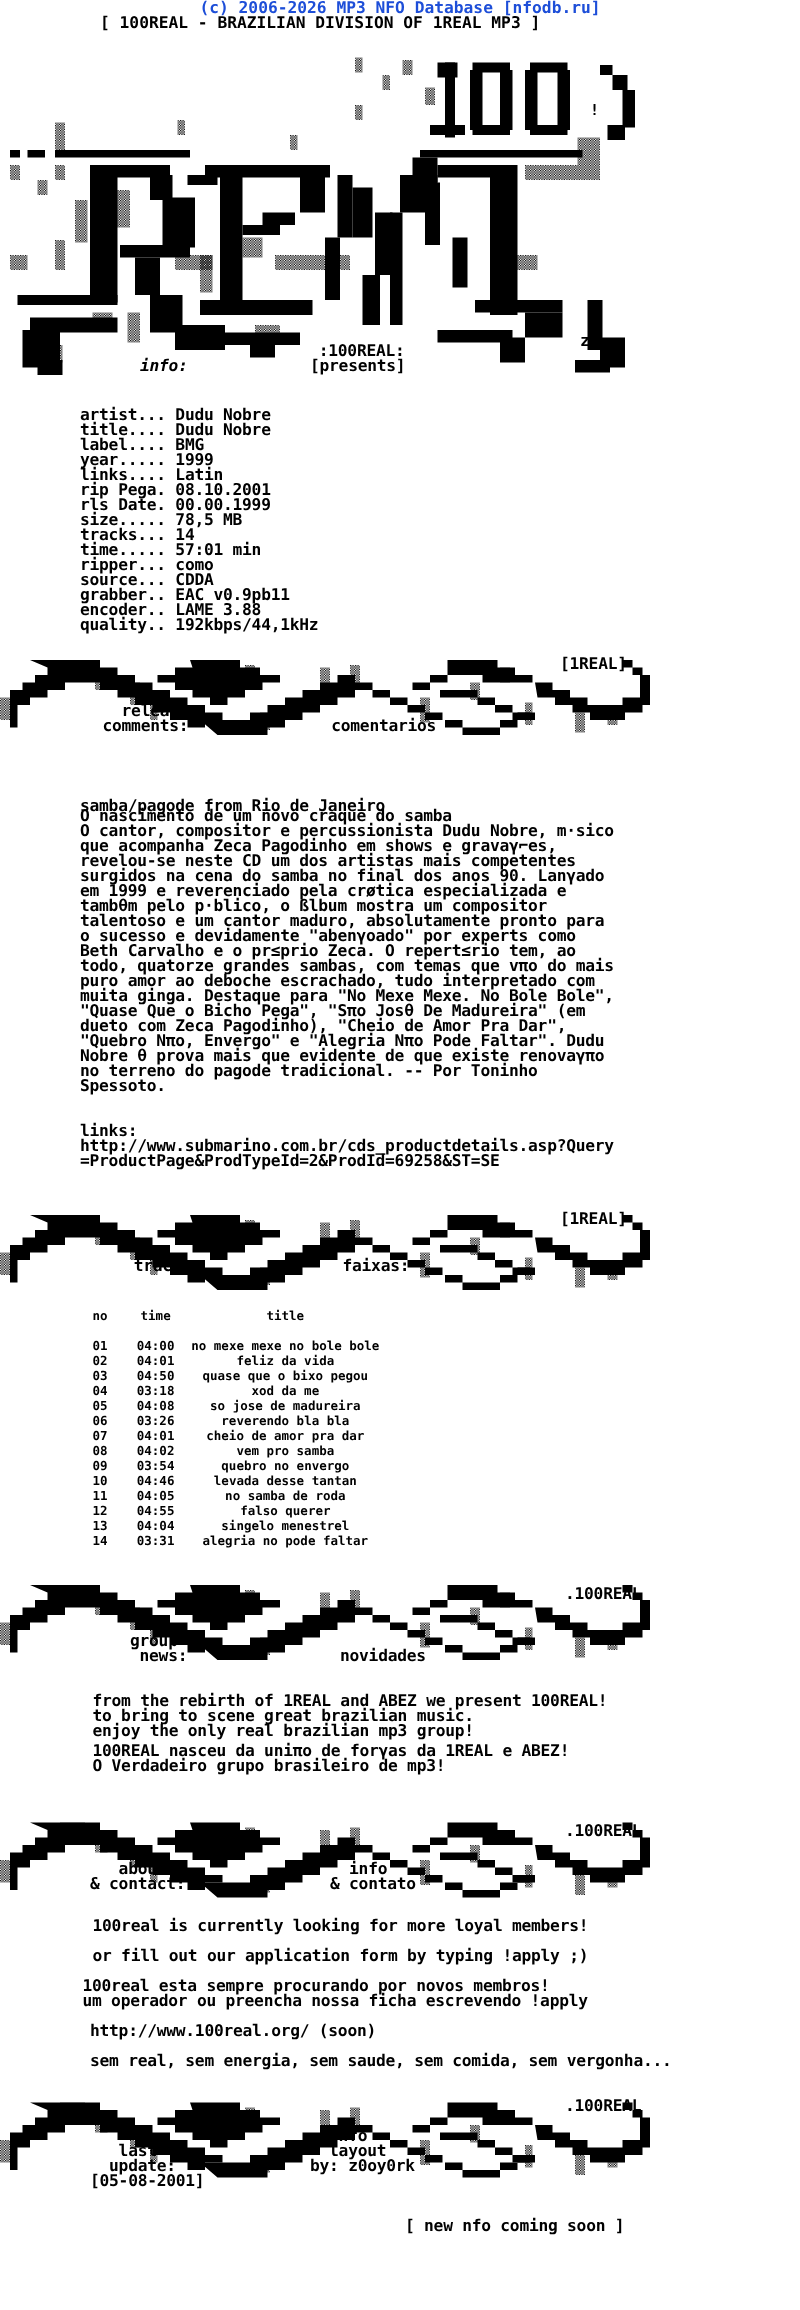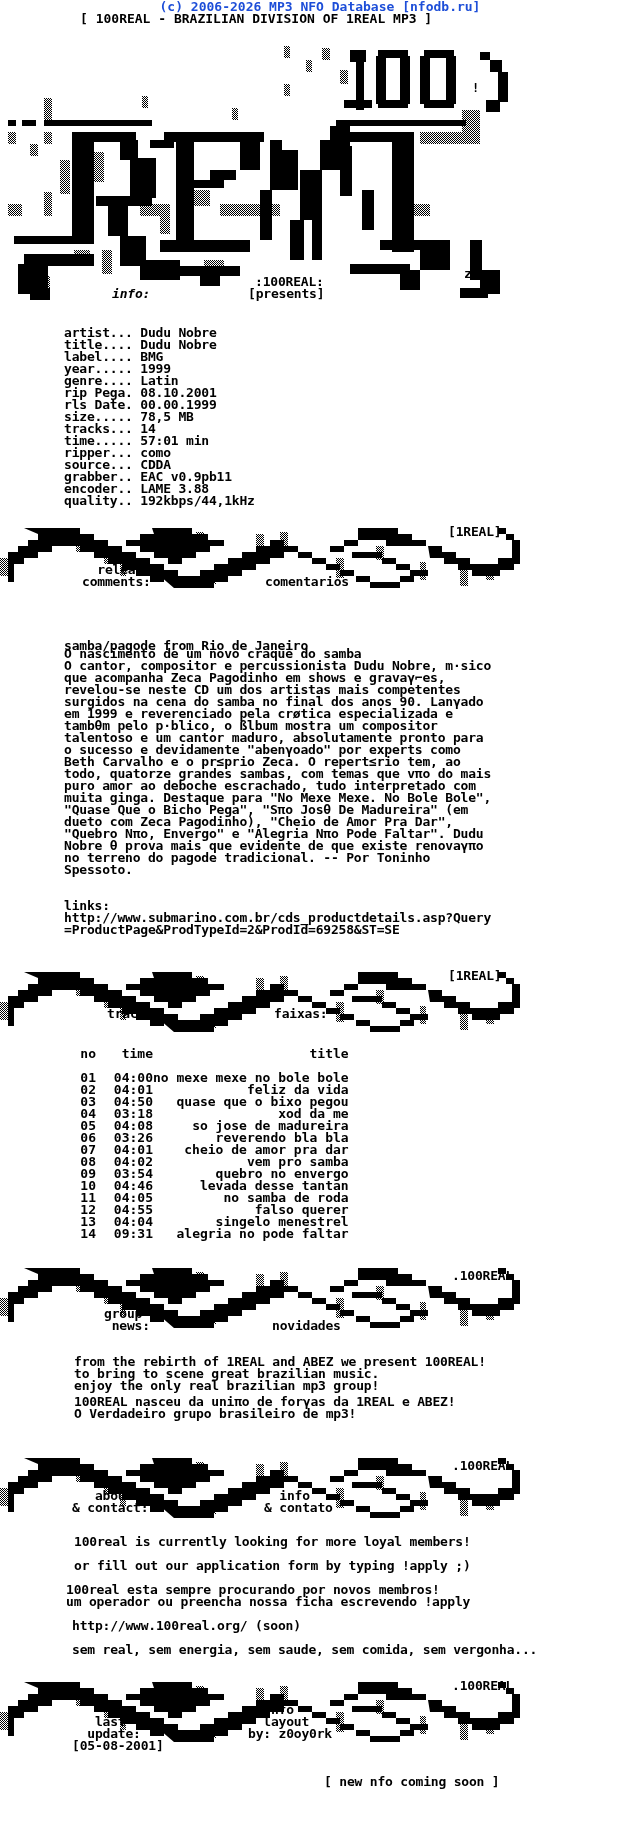--- a/index.html
+++ b/index.html
@@ -10,21 +10,21 @@
     .credit { position: absolute; top: 0; left: 0; width: 640px; text-align: center; color: #1d4ed8;
               font-size: 13px; line-height: 13px; font-weight: bold; white-space: pre;
               font-family: "DejaVu Sans Mono", "Liberation Mono", monospace; }
     .header { position: absolute; top: 12px; left: 80px; font-size: 13px; line-height: 13px; font-weight: bold; white-space: pre;
               font-family: "DejaVu Sans Mono", "Liberation Mono", monospace; }
     .art { position: absolute; left: 0; }
     .blk { fill: #000; }
     .dot { fill: url(#dither); }
     .link { color: #000; text-decoration: none; }
     .tracks-table { position: absolute; left: 64px; top: 1048px; border-collapse: collapse; }
-    .tracks-table td, .tracks-table th { padding: 0; font-size: 13px; line-height: 12px; font-weight: bold; text-align: right;
+    .tracks-table td, .tracks-table th { padding: 0; font-size: 10px; line-height: 12px; font-weight: bold; text-align: center;
         font-family: "DejaVu Sans Mono", "Liberation Mono", monospace; white-space: pre; }
     .c-no { width: 32px; } .c-time { width: 57px; }
   </style>
 </head>
 <body>
 
 <svg width="0" height="0" style="position:absolute">
   <defs>
     <pattern id="dither" width="2" height="2" patternUnits="userSpaceOnUse">
       <rect x="0" y="0" width="1" height="1" fill="#000"></rect>
@@ -141,21 +141,21 @@
 <div class="t" style="left:464px;top:268px;">z!</div>
 <div class="t" style="left:255px;top:276px;">:100REAL:</div>
 <div class="t" style="left:112px;top:288px;font-style:italic;">info:</div>
 <div class="t" style="left:248px;top:288px;">[presents]</div>
 
 <div style="position:absolute;left:64px;top:327px;">
   <div class="t" style="position:relative"><span>artist...</span> <span>Dudu Nobre</span></div>
   <div class="t" style="position:relative"><span>title....</span> <span>Dudu Nobre</span></div>
   <div class="t" style="position:relative"><span>label....</span> <span>BMG</span></div>
   <div class="t" style="position:relative"><span>year.....</span> <span>1999</span></div>
-  <div class="t" style="position:relative"><span>genre....</span> <span>Latin</span></div>
+  <div class="t" style="position:relative"><span>links....</span> <span>Latin</span></div>
   <div class="t" style="position:relative"><span>rip Pega.</span> <span>08.10.2001</span></div>
   <div class="t" style="position:relative"><span>rls Date.</span> <span>00.00.1999</span></div>
   <div class="t" style="position:relative"><span>size.....</span> <span>78,5 MB</span></div>
   <div class="t" style="position:relative"><span>tracks...</span> <span>14</span></div>
   <div class="t" style="position:relative"><span>time.....</span> <span>57:01 min</span></div>
   <div class="t" style="position:relative"><span>ripper...</span> <span>como</span></div>
   <div class="t" style="position:relative"><span>source...</span> <span>CDDA</span></div>
   <div class="t" style="position:relative"><span>grabber..</span> <span>EAC v0.9pb11</span></div>
   <div class="t" style="position:relative"><span>encoder..</span> <span>LAME 3.88</span></div>
   <div class="t" style="position:relative"><span>quality..</span> <span>192kbps/44,1kHz</span></div>
@@ -300,21 +300,21 @@
         <td>04:55</td>
         <td>falso querer</td>
       </tr>
   <tr>
         <td>13</td>
         <td>04:04</td>
         <td>singelo menestrel</td>
       </tr>
   <tr>
         <td>14</td>
-        <td>09:31</td>
+        <td>03:31</td>
         <td>alegria no pode faltar</td>
       </tr>
 </tbody>
   </table>
 
 <svg class="art" style="top:1262px;left:0" width="520" height="70" viewBox="0 0 520 70">
     <use href="#wave"></use>
   </svg>
 <div class="t" style="left:452px;top:1270px;">.100REAL</div>
 <div class="t" style="left:104px;top:1308px;">group

